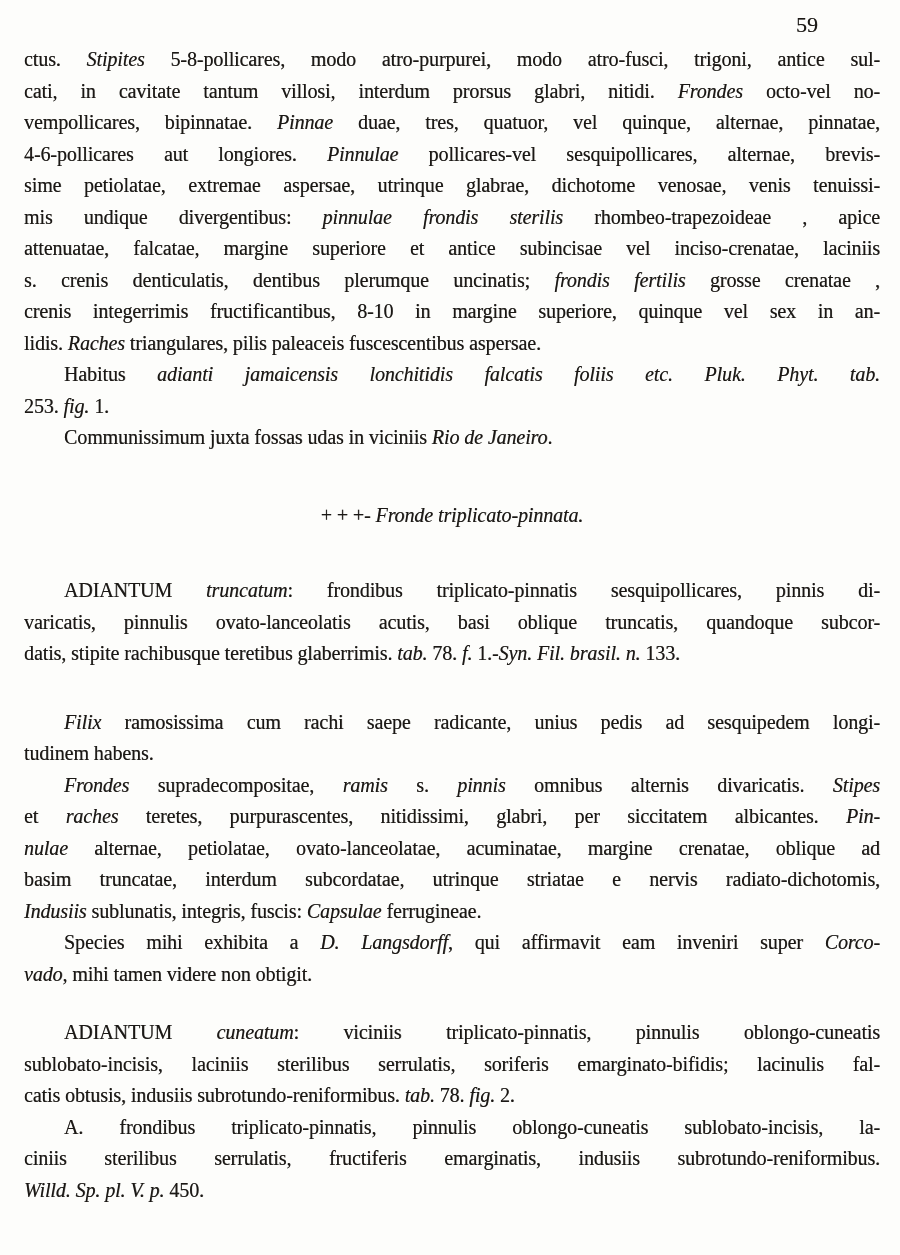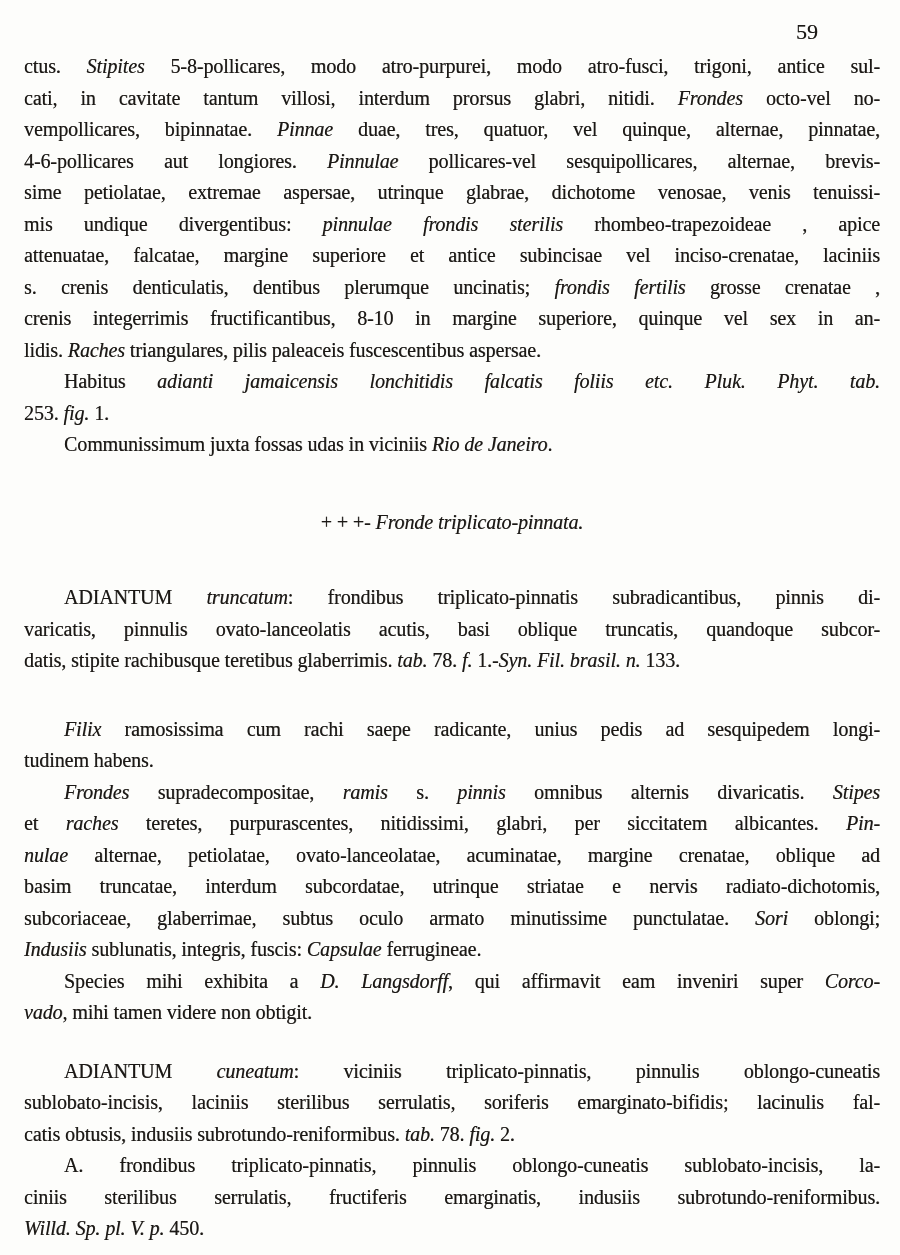--- a/index.html
+++ b/index.html
@@ -10,21 +10,21 @@
   .page {
     position: relative;
     width: 900px;
     height: 1255px;
     margin: 0 auto;
     background: #fdfdfb;
     color: #1b1815;
     font-family: "Liberation Serif", "DejaVu Serif", serif;
     overflow: hidden;
     box-sizing: border-box;
-    padding: 19px 20px 0 24px;
+    padding: 12px 20px 0 24px;
   }
   .page-number {
     text-align: right;
     padding-right: 62px;
     font-size: 22px;
     line-height: 26px;
     text-shadow: 0.35px 0.3px 0 rgba(25,23,20,0.6);
   }
   .content {
     margin-top: 6px;
@@ -69,34 +69,33 @@
         <div class="line indent"><span class="rm">Habitus </span><span class="it">adianti jamaicensis lonchitidis falcatis foliis etc. Pluk. Phyt. tab.</span></div>
         <div class="line last"><span class="rm">253. </span><span class="it">fig.</span><span class="rm"> 1.</span></div>
       </div>
       <div class="block">
         <div class="line last indent"><span class="rm">Communissimum juxta fossas udas in viciniis </span><span class="it">Rio de Janeiro</span><span class="rm">.</span></div>
       </div>
       <div class="block heading">
         <div class="line last center"><span class="rm">+ + +- </span><span class="it">Fronde triplicato-pinnata.</span></div>
       </div>
       <div class="block">
-        <div class="line indent"><span class="rm">ADIANTUM </span><span class="it">truncatum</span><span class="rm">: frondibus triplicato-pinnatis subradicantibus, pinnis di-</span></div>
+        <div class="line indent"><span class="rm">ADIANTUM </span><span class="it">truncatum</span><span class="rm">: frondibus triplicato-pinnatis sesquipollicares, pinnis di-</span></div>
         <div class="line"><span class="rm">varicatis, pinnulis ovato-lanceolatis acutis, basi oblique truncatis, quandoque subcor-</span></div>
         <div class="line last"><span class="rm">datis, stipite rachibusque teretibus glaberrimis. </span><span class="it">tab.</span><span class="rm"> 78. </span><span class="it">f.</span><span class="rm"> 1.-</span><span class="it">Syn. Fil. brasil. n.</span><span class="rm"> 133.</span></div>
       </div>
       <div class="block gap-lg">
         <div class="line indent"><span class="it">Filix</span><span class="rm"> ramosissima cum rachi saepe radicante, unius pedis ad sesquipedem longi-</span></div>
         <div class="line last"><span class="rm">tudinem habens.</span></div>
       </div>
       <div class="block">
         <div class="line indent"><span class="it">Frondes</span><span class="rm"> supradecompositae, </span><span class="it">ramis</span><span class="rm"> s. </span><span class="it">pinnis</span><span class="rm"> omnibus alternis divaricatis. </span><span class="it">Stipes</span></div>
         <div class="line"><span class="rm">et </span><span class="it">raches</span><span class="rm"> teretes, purpurascentes, nitidissimi, glabri, per siccitatem albicantes. </span><span class="it">Pin-</span></div>
         <div class="line"><span class="it">nulae</span><span class="rm"> alternae, petiolatae, ovato-lanceolatae, acuminatae, margine crenatae, oblique ad</span></div>
         <div class="line"><span class="rm">basim truncatae, interdum subcordatae, utrinque striatae e nervis radiato-dichotomis,</span></div>
-        <div class="line"><span class="rm">subcoriaceae, glaberrimae, subtus oculo armato minutissime punctulatae. </span><span class="it">Sori</span><span class="rm"> oblongi;</span></div>
         <div class="line last"><span class="it">Indusiis</span><span class="rm"> sublunatis, integris, fuscis: </span><span class="it">Capsulae</span><span class="rm"> ferrugineae.</span></div>
       </div>
       <div class="block">
         <div class="line indent"><span class="rm">Species mihi exhibita a </span><span class="it">D. Langsdorff</span><span class="rm">, qui affirmavit eam inveniri super </span><span class="it">Corco-</span></div>
         <div class="line last"><span class="it">vado</span><span class="rm">, mihi tamen videre non obtigit.</span></div>
       </div>
       <div class="block gap-md">
         <div class="line indent"><span class="rm">ADIANTUM </span><span class="it">cuneatum</span><span class="rm">: viciniis triplicato-pinnatis, pinnulis oblongo-cuneatis</span></div>
         <div class="line"><span class="rm">sublobato-incisis, laciniis sterilibus serrulatis, soriferis emarginato-bifidis; lacinulis fal-</span></div>
         <div class="line last"><span class="rm">catis obtusis, indusiis subrotundo-reniformibus. </span><span class="it">tab.</span><span class="rm"> 78. </span><span class="it">fig.</span><span class="rm"> 2.</span></div>

